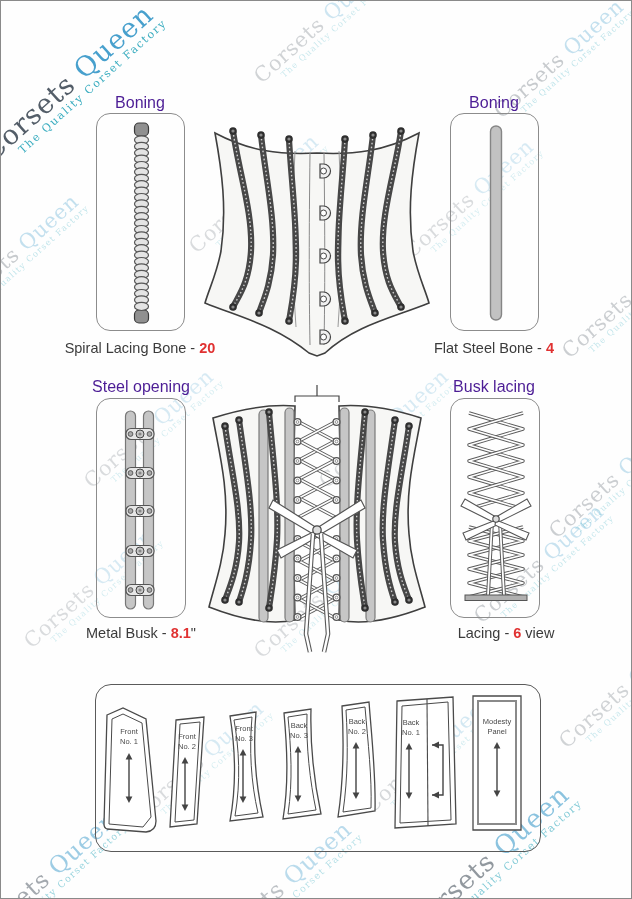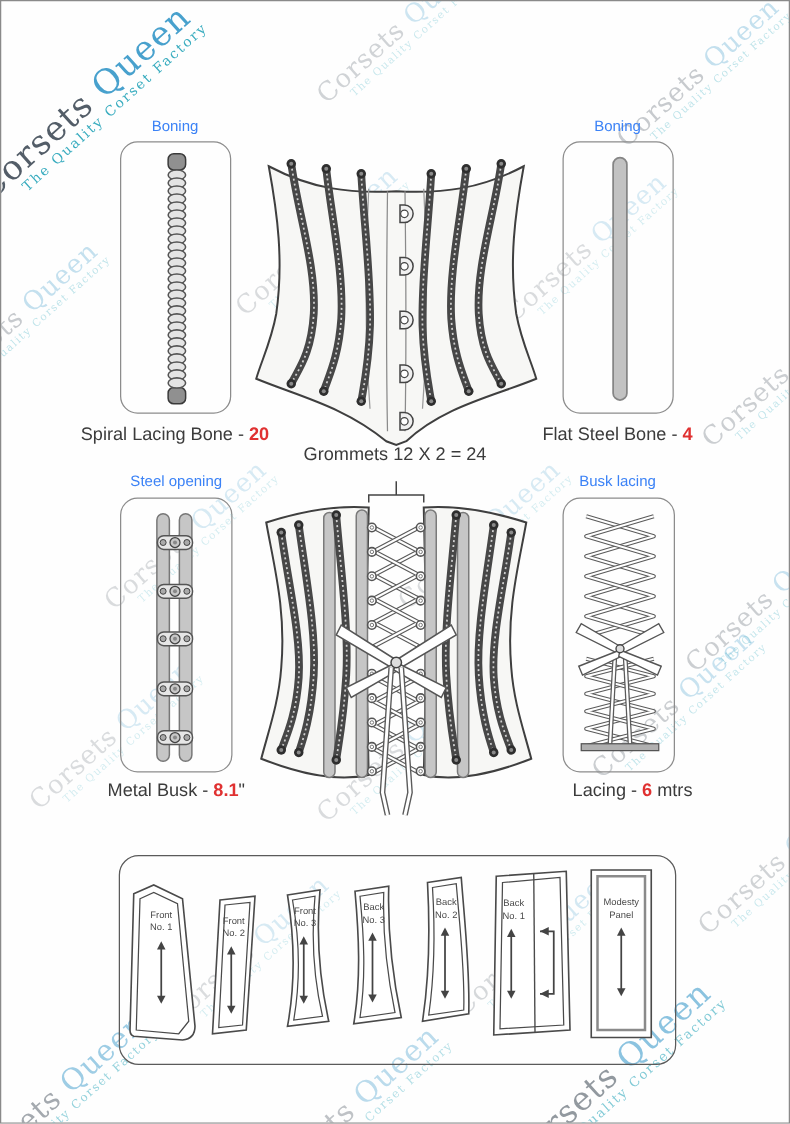--- a/index.html
+++ b/index.html
@@ -4,21 +4,21 @@
 <style>
   html,body { margin:0; padding:0; background:#e9e9e9; }
   .page {
     position:relative; width:632px; height:899px; margin:0 auto;
     background:#fefefe; border:1px solid #8a8a8a; box-sizing:border-box;
     overflow:hidden; font-family:"Liberation Sans", sans-serif;
   }
   .abs { position:absolute; }
   .ctr { transform:translateX(-50%); white-space:nowrap; }
   .title { font-size:16px; color:#3a3a3a; letter-spacing:.2px; }
-  .sec-label { font-size:12px; color:#3b82f6; }
+  .sec-label { font-size:16px; color:#4c1d95; }
   .caption { font-size:14.5px; color:#3b3b3b; }
   .caption .qty { color:var(--accent-red,#e03131); font-weight:bold; }
   .caption .suffix { color:#3b3b3b; font-weight:normal; }
   .hw-box {
     position:absolute; border:1px solid #8c8c8c; border-radius:14px;
     background:transparent; box-sizing:border-box;
   }
   .pattern-box {
     position:absolute; border:1.5px solid #5a5a5a; border-radius:16px;
     box-sizing:border-box; background:transparent;
@@ -307,21 +307,20 @@
         </g>
         <g transform="translate(121 224)">
           <path d="M0,-7 h3.5 a7,7 0 1 1 0,14 h-3.5 z" fill="#f0f0f0" stroke="#444" stroke-width="1.2"></path>
           <circle cx="3.5" cy="0" r="3" fill="#fff" stroke="#444" stroke-width="1"></circle>
         </g>
       </g>
   </svg>
 
   <div class="abs ctr caption fg" style="left:139px; top:339px;"><span>Spiral Lacing Bone - </span><span class="qty">20</span></div>
   <div class="abs ctr caption fg" style="left:493px; top:339px;"><span>Flat Steel Bone - </span><span class="qty">4</span></div>
-  <div class="abs ctr caption fg" style="left:315px; top:355px;">Grommets 12 X 2 = 24</div>
 
   <svg class="abs fg" style="left:198px; top:383px;" width="236" height="285" viewBox="0 0 236 285">
     <path d="M96 18 V12 H140 V18 M118 12 V1" fill="none" stroke="#444" stroke-width="1.2"></path>
     <path d="M14 34 C42 25 70 20 96 22 C94 90 94 165 96 236 C68 242 38 234 10 223
              C16 200 24 178 26 150 C30 104 20 68 14 34 Z" fill="#f7f7f5" stroke="#3f3f3f" stroke-width="1.6"></path>
     <path d="M222 34 C194 25 166 20 140 22 C142 90 142 165 140 236 C168 242 198 234 226 223
              C220 200 212 178 210 150 C206 104 216 68 222 34 Z" fill="#f7f7f5" stroke="#3f3f3f" stroke-width="1.6"></path>
     <rect x="60" y="26" width="9" height="212" rx="4.5" fill="#c6c6c6" stroke="#7a7a7a" stroke-width="1.2"></rect>
     <rect x="86" y="24" width="9" height="214" rx="4.5" fill="#c6c6c6" stroke="#7a7a7a" stroke-width="1.2"></rect>
     <rect x="141" y="24" width="9" height="214" rx="4.5" fill="#c6c6c6" stroke="#7a7a7a" stroke-width="1.2"></rect>
@@ -425,21 +424,21 @@
     <g id="tail-g">
         <polyline points="114,150 107,250 111,268" fill="none" stroke="#5a5a5a" stroke-width="4.6" stroke-linejoin="round"></polyline>
         <polyline points="114,150 107,250 111,268" fill="none" stroke="#fff" stroke-width="2.4" stroke-linejoin="round"></polyline>
         <polyline points="122,150 129,250 125,268" fill="none" stroke="#5a5a5a" stroke-width="4.6" stroke-linejoin="round"></polyline>
         <polyline points="122,150 129,250 125,268" fill="none" stroke="#fff" stroke-width="2.4" stroke-linejoin="round"></polyline>
       </g>
     <circle cx="118" cy="146" r="4.2" fill="#ddd" stroke="#444" stroke-width="1.2"></circle>
   </svg>
 
   <div class="abs ctr caption fg" style="left:140px; top:624px;"><span>Metal Busk - </span><span class="qty">8.1</span><span class="suffix">"</span></div>
-  <div class="abs ctr caption fg" style="left:505px; top:624px;"><span>Lacing  - </span><span class="qty">6</span><span class="suffix"> mtrs</span></div>
+  <div class="abs ctr caption fg" style="left:505px; top:624px;"><span>Lacing  - </span><span class="qty">6</span><span class="suffix"> view</span></div>
 
   <div class="pattern-box fg" style="left:94px; top:683px; width:446px; height:168px;"></div>
 
   <svg class="abs fg" style="left:90px; top:680px;" width="450" height="180" viewBox="0 0 450 180">
 
     <path d="M16 34 L32 27 L55 38 L65 140 Q65 150 55 151 L16 148 Q13 147 13 143 Z" fill="#fff" stroke="#4a4a4a" stroke-width="1.3"></path>
     <path d="M21 38 L32 33 L51 42 L60 136 L52 146 L18 143 Z" fill="none" stroke="#4a4a4a" stroke-width="1"></path>
     <text x="38" y="53">Front</text>
     <text x="38" y="63">No. 1</text>
 

